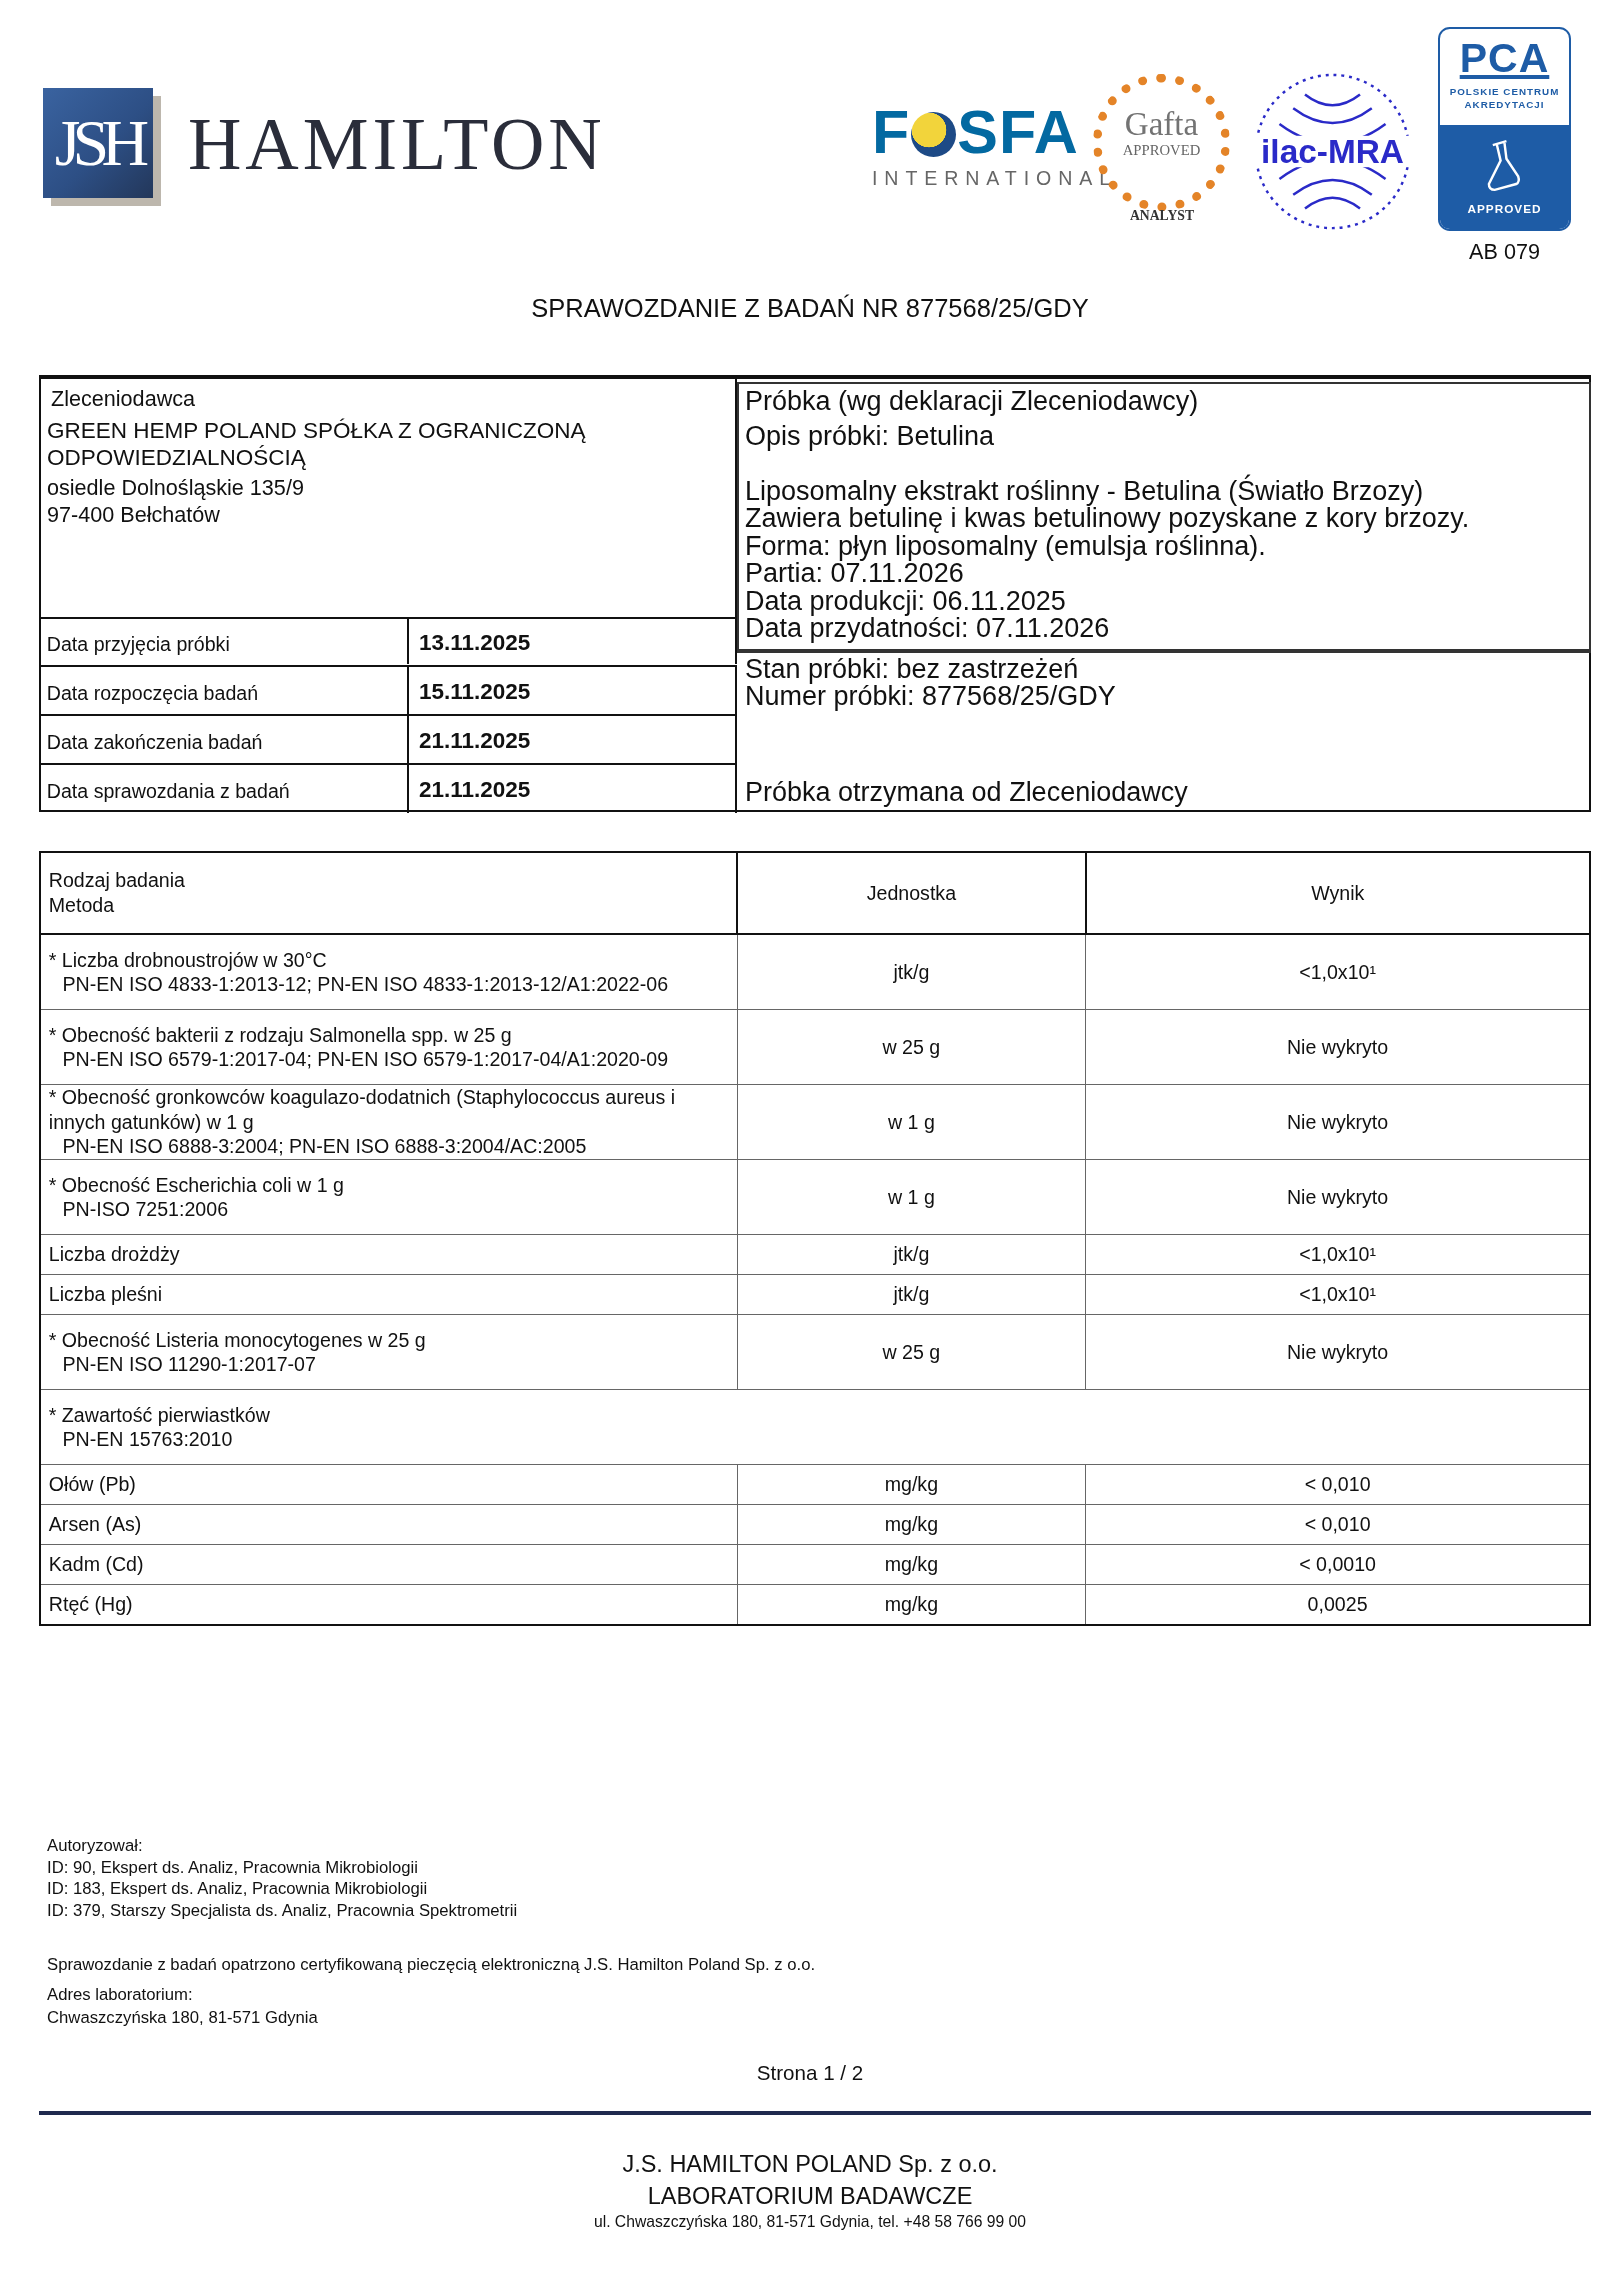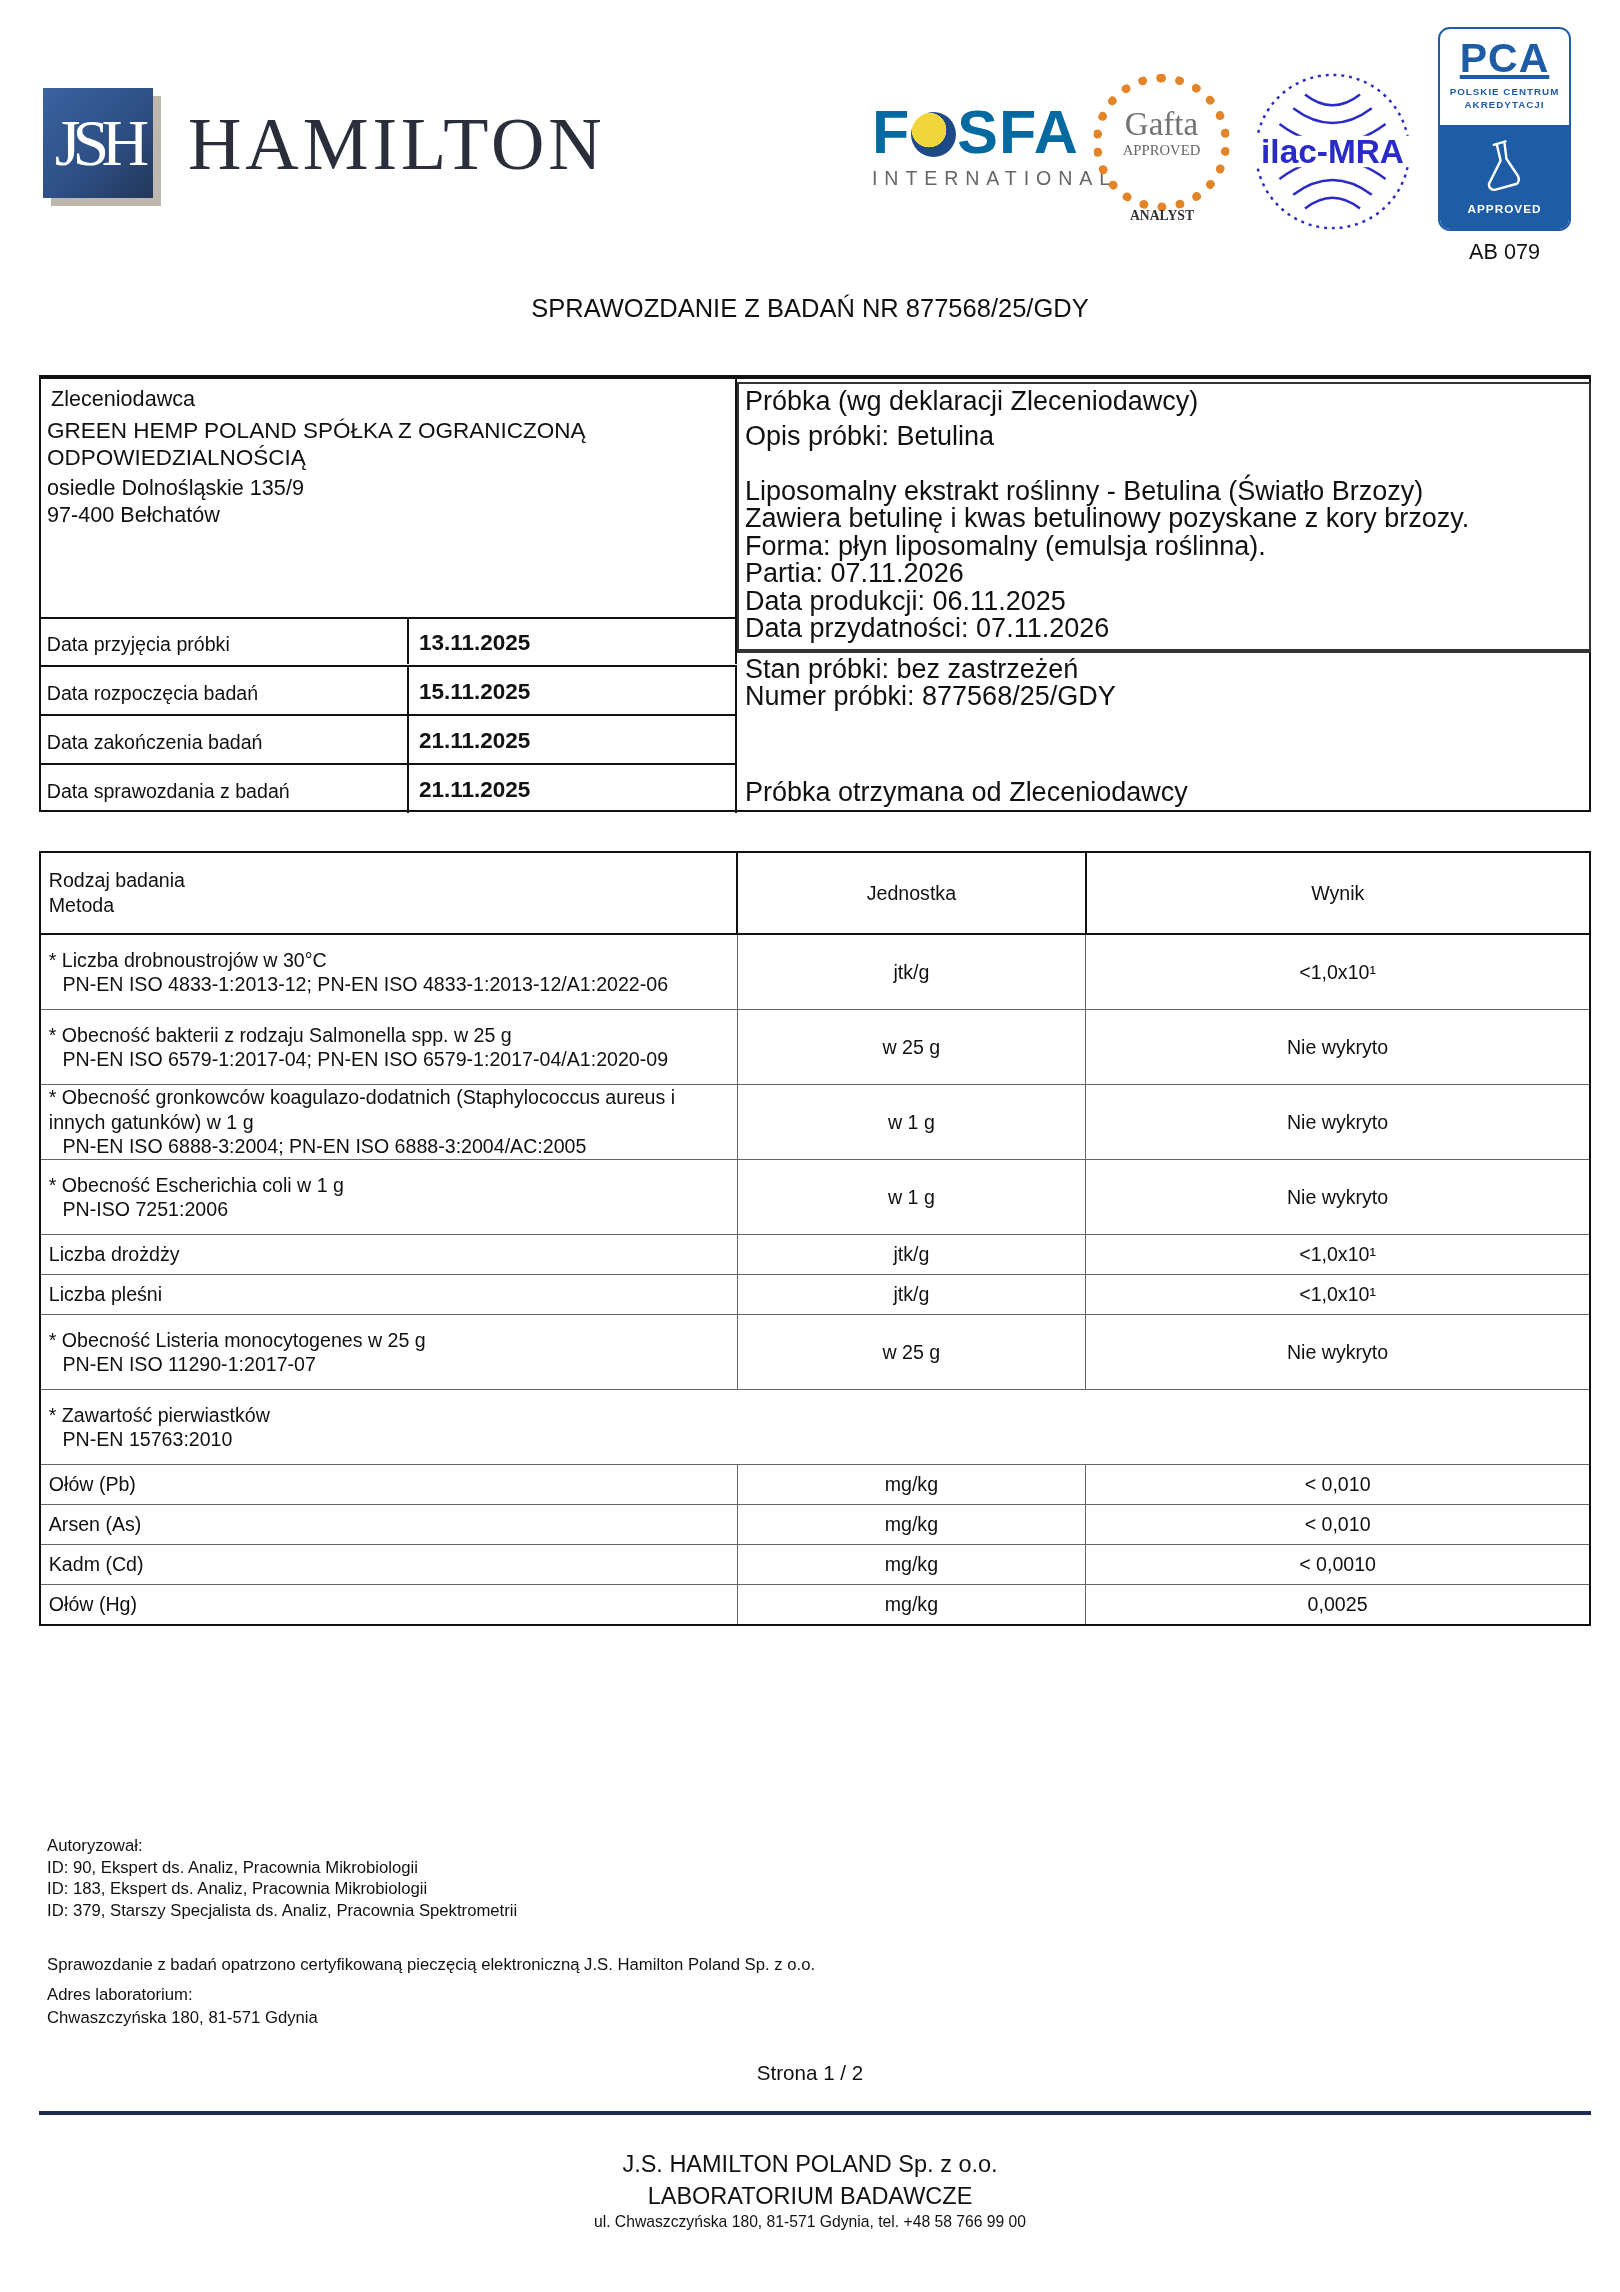--- a/index.html
+++ b/index.html
@@ -261,21 +261,21 @@
       </tr>
       <tr>
         <td style="height: 39px; padding-left: 7.8px;">
           <div class="t-name">Kadm (Cd)</div>
         </td>
         <td class="c">mg/kg</td>
         <td class="c">&lt; 0,0010</td>
       </tr>
       <tr class="last">
         <td style="height: 39px; padding-left: 7.8px;">
-          <div class="t-name">Ołów (Hg)</div>
+          <div class="t-name">Rtęć (Hg)</div>
         </td>
         <td class="c">mg/kg</td>
         <td class="c">0,0025</td>
       </tr>
     </tbody>
 </table>
 
 <div class="abs auth">
   <div>Autoryzował:</div>
   <div>ID: 90, Ekspert ds. Analiz, Pracownia Mikrobiologii</div>

